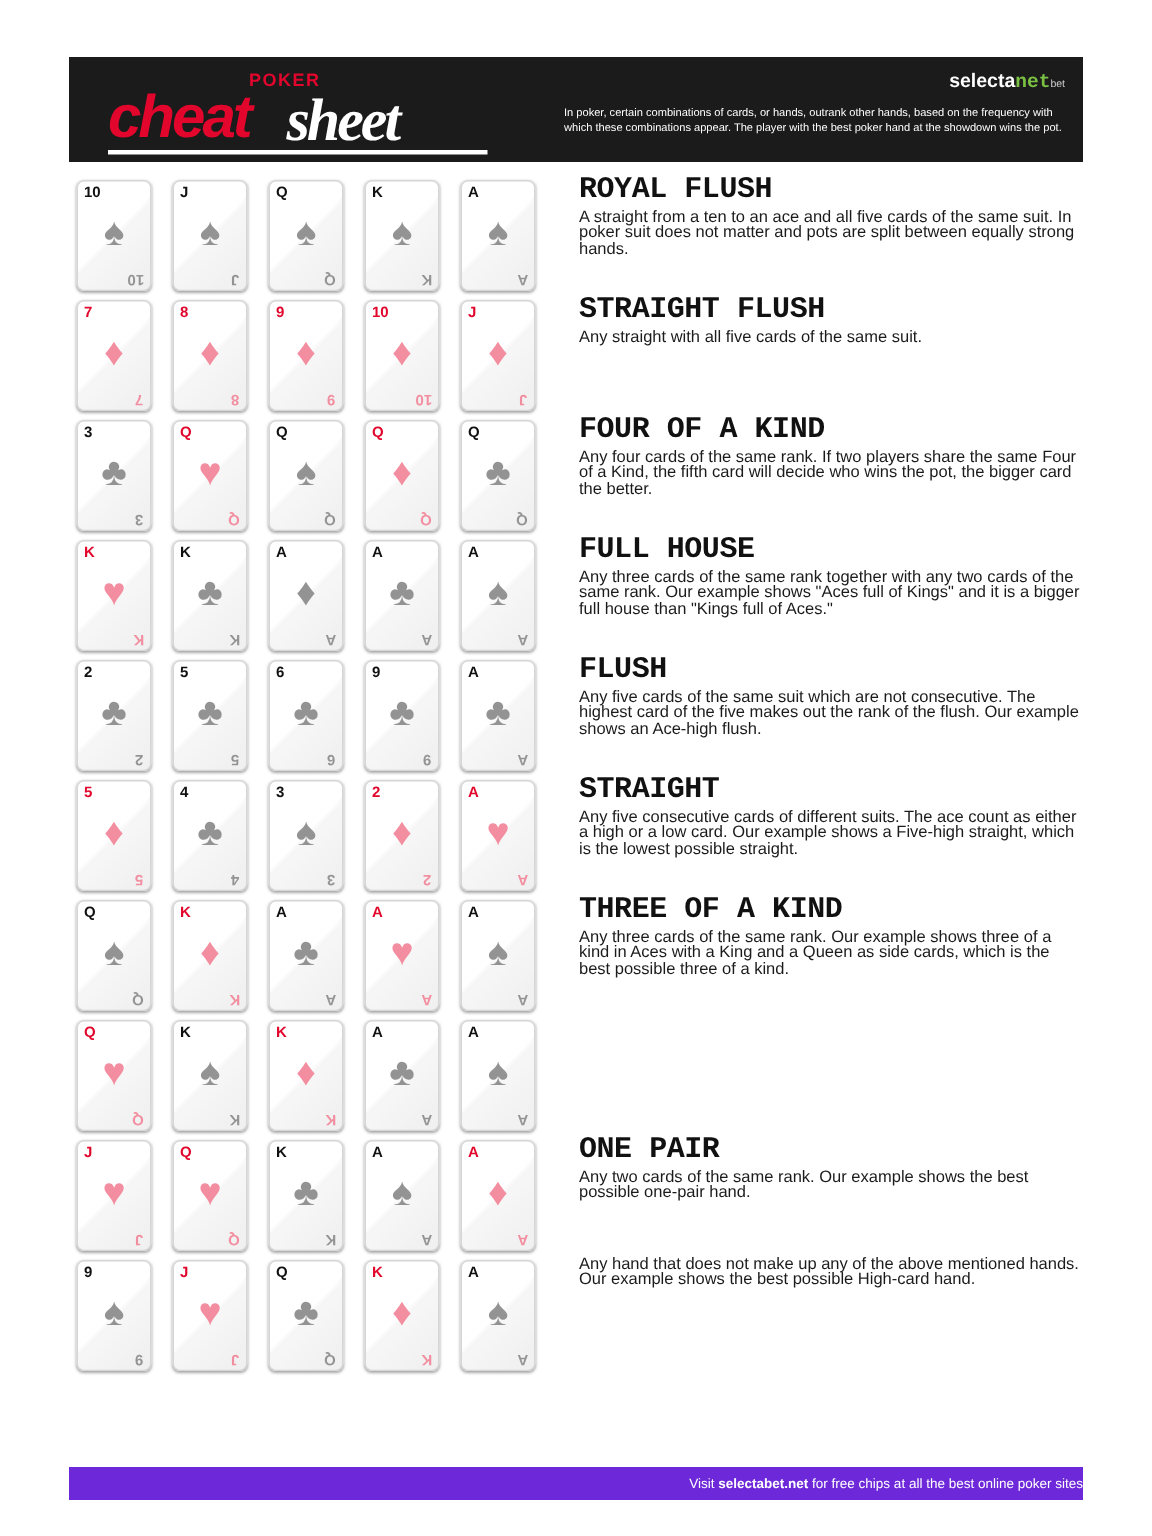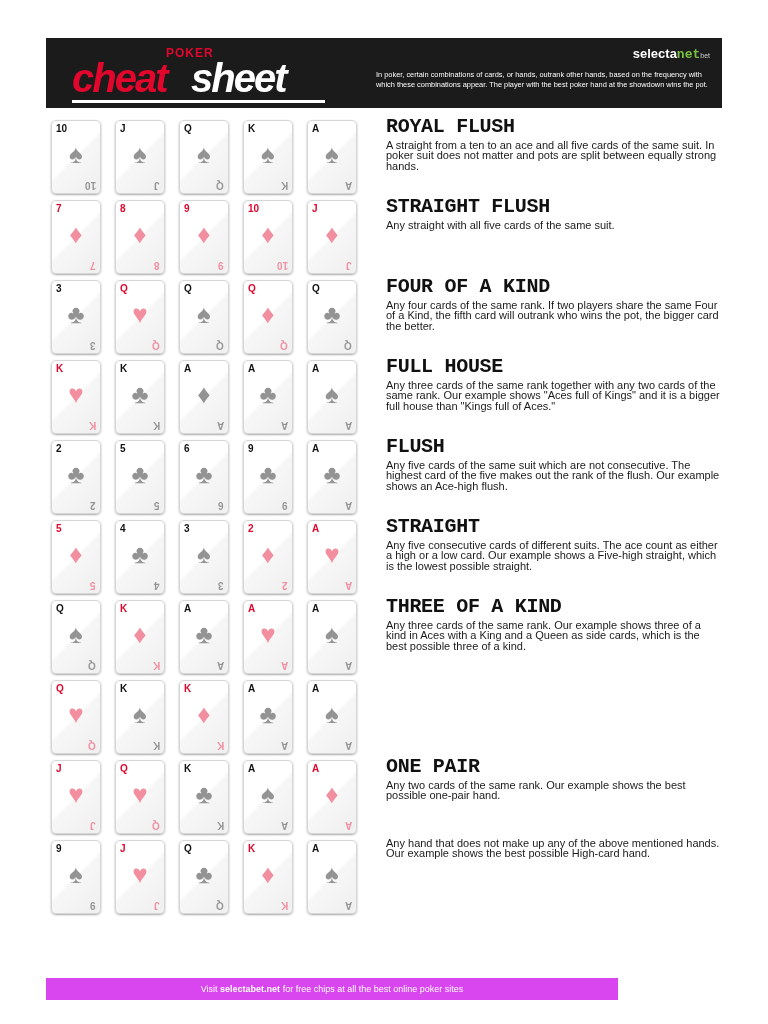--- a/index.html
+++ b/index.html
@@ -31,21 +31,21 @@
   .logo .cheat{
     position:absolute;left:14px;top:12px;
     color:#e2062c;font-weight:bold;font-size:40px;font-style:italic;
     letter-spacing:-2px;
     font-family:"Liberation Sans", sans-serif;
   }
   .logo .sheet{
     position:absolute;left:133px;top:12px;
     color:#ffffff;font-weight:bold;font-size:40px;font-style:italic;
     letter-spacing:-2px;
-    font-family:Liberation Sans, sans-serif;
+    font-family:Liberation Serif, serif;
   }
   .logo .underline{
     position:absolute;left:14px;top:56px;width:253px;height:3px;background:#ffffff;
   }
   .brand{
     position:absolute;right:12px;top:8px;
     color:#ffffff;font-size:13px;font-weight:bold;
   }
   .brand .green{color:#7ac143;font-family:Liberation Mono, monospace;}
   .brand .tiny{font-size:7px;font-weight:normal;color:#cfcfcf;}
@@ -86,22 +86,22 @@
   .hand-title{
     font-size:20px;font-weight:bold;color:#111111;letter-spacing:-0.3px;
     font-family:Liberation Mono, monospace;
     line-height:22px;
   }
   .hand-desc{
     margin-top:2px;font-size:11px;line-height:10.4px;color:#1b1b1b;
   }
   
   .footer{
-    position:absolute;left:46px;top:978px;width:572px;height:22px;background:#d946ef;
-    color:#ffffff;font-size:9px;text-align:center;line-height:22px;
+    position:absolute;left:46px;top:978px;width:676px;height:22px;background:#6d28d9;
+    color:#ffffff;font-size:9px;text-align:right;line-height:22px;
   }
   .footer b{color:#ffffff;}
 </style>
 </head>
 <body>
 
 <div class="page">
 
   <div class="header">
     <div class="logo">
@@ -221,21 +221,21 @@
           </div>
           <div class="card" style="left: 256px;">
             <div class="rank-tl black">Q</div>
             <div class="pip black">♣</div>
             <div class="rank-br black">Q</div>
             <div class="gloss"></div>
           </div>
         </div>
         <div class="info">
           <div class="hand-title">FOUR OF A KIND</div>
-          <div class="hand-desc">Any four cards of the same rank. If two players share the same Four of a Kind, the fifth card will outrank who wins the pot, the bigger card the better.</div>
+          <div class="hand-desc">Any four cards of the same rank. If two players share the same Four of a Kind, the fifth card will decide who wins the pot, the bigger card the better.</div>
         </div>
       </div>
       <div class="row">
         <div class="cards">
           <div class="card" style="left: 0px;">
             <div class="rank-tl red">K</div>
             <div class="pip red">♥</div>
             <div class="rank-br red">K</div>
             <div class="gloss"></div>
           </div>

